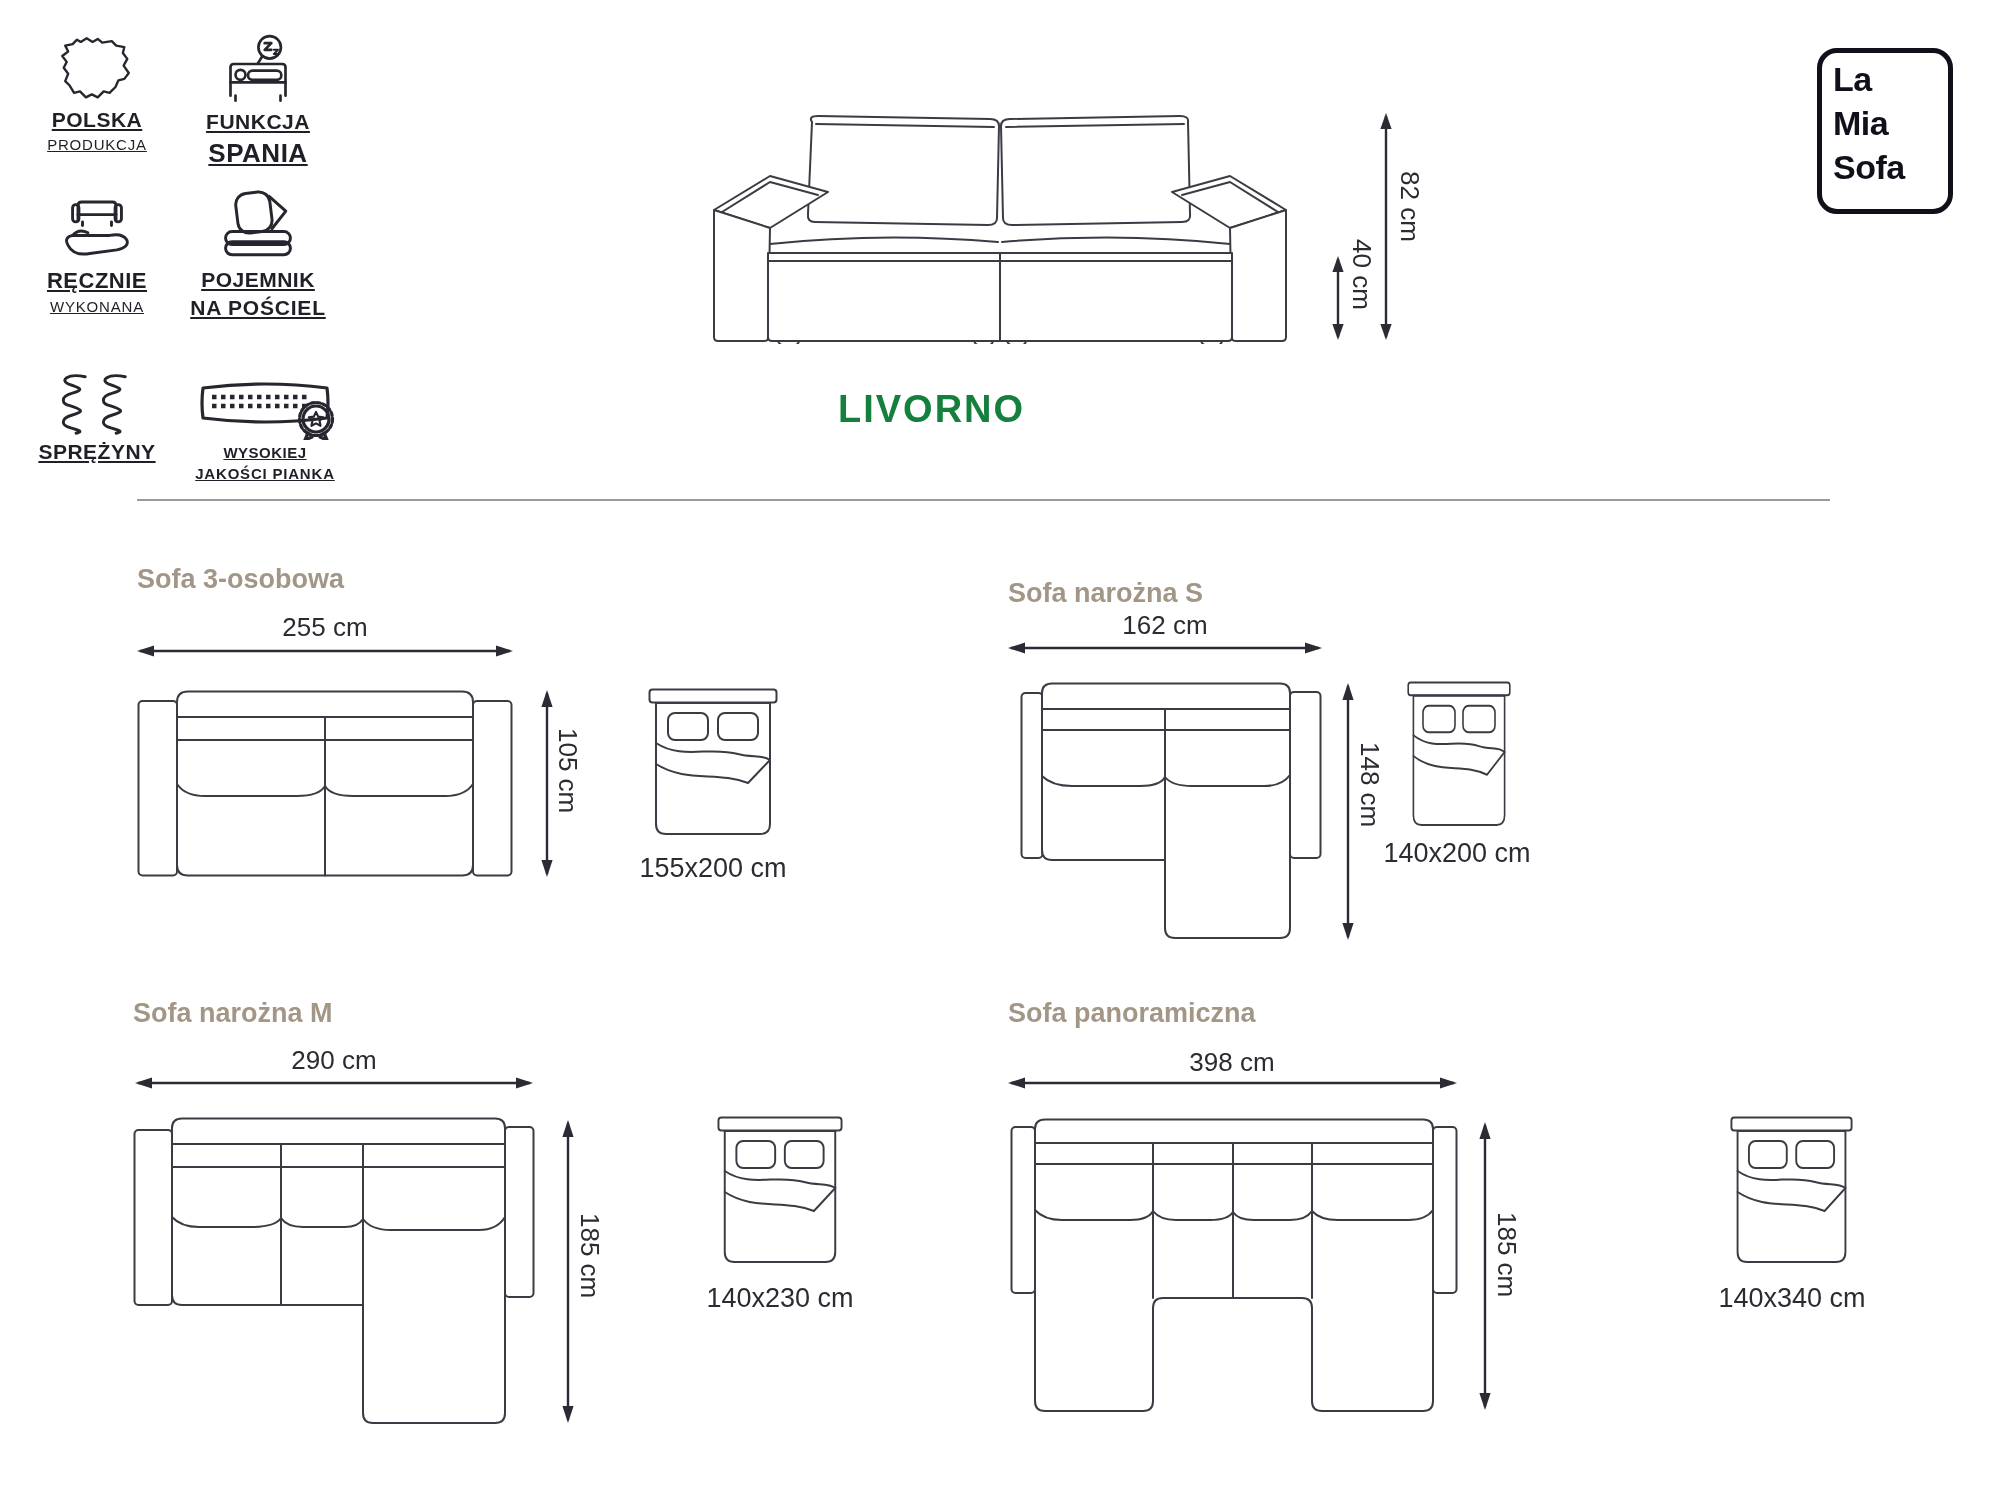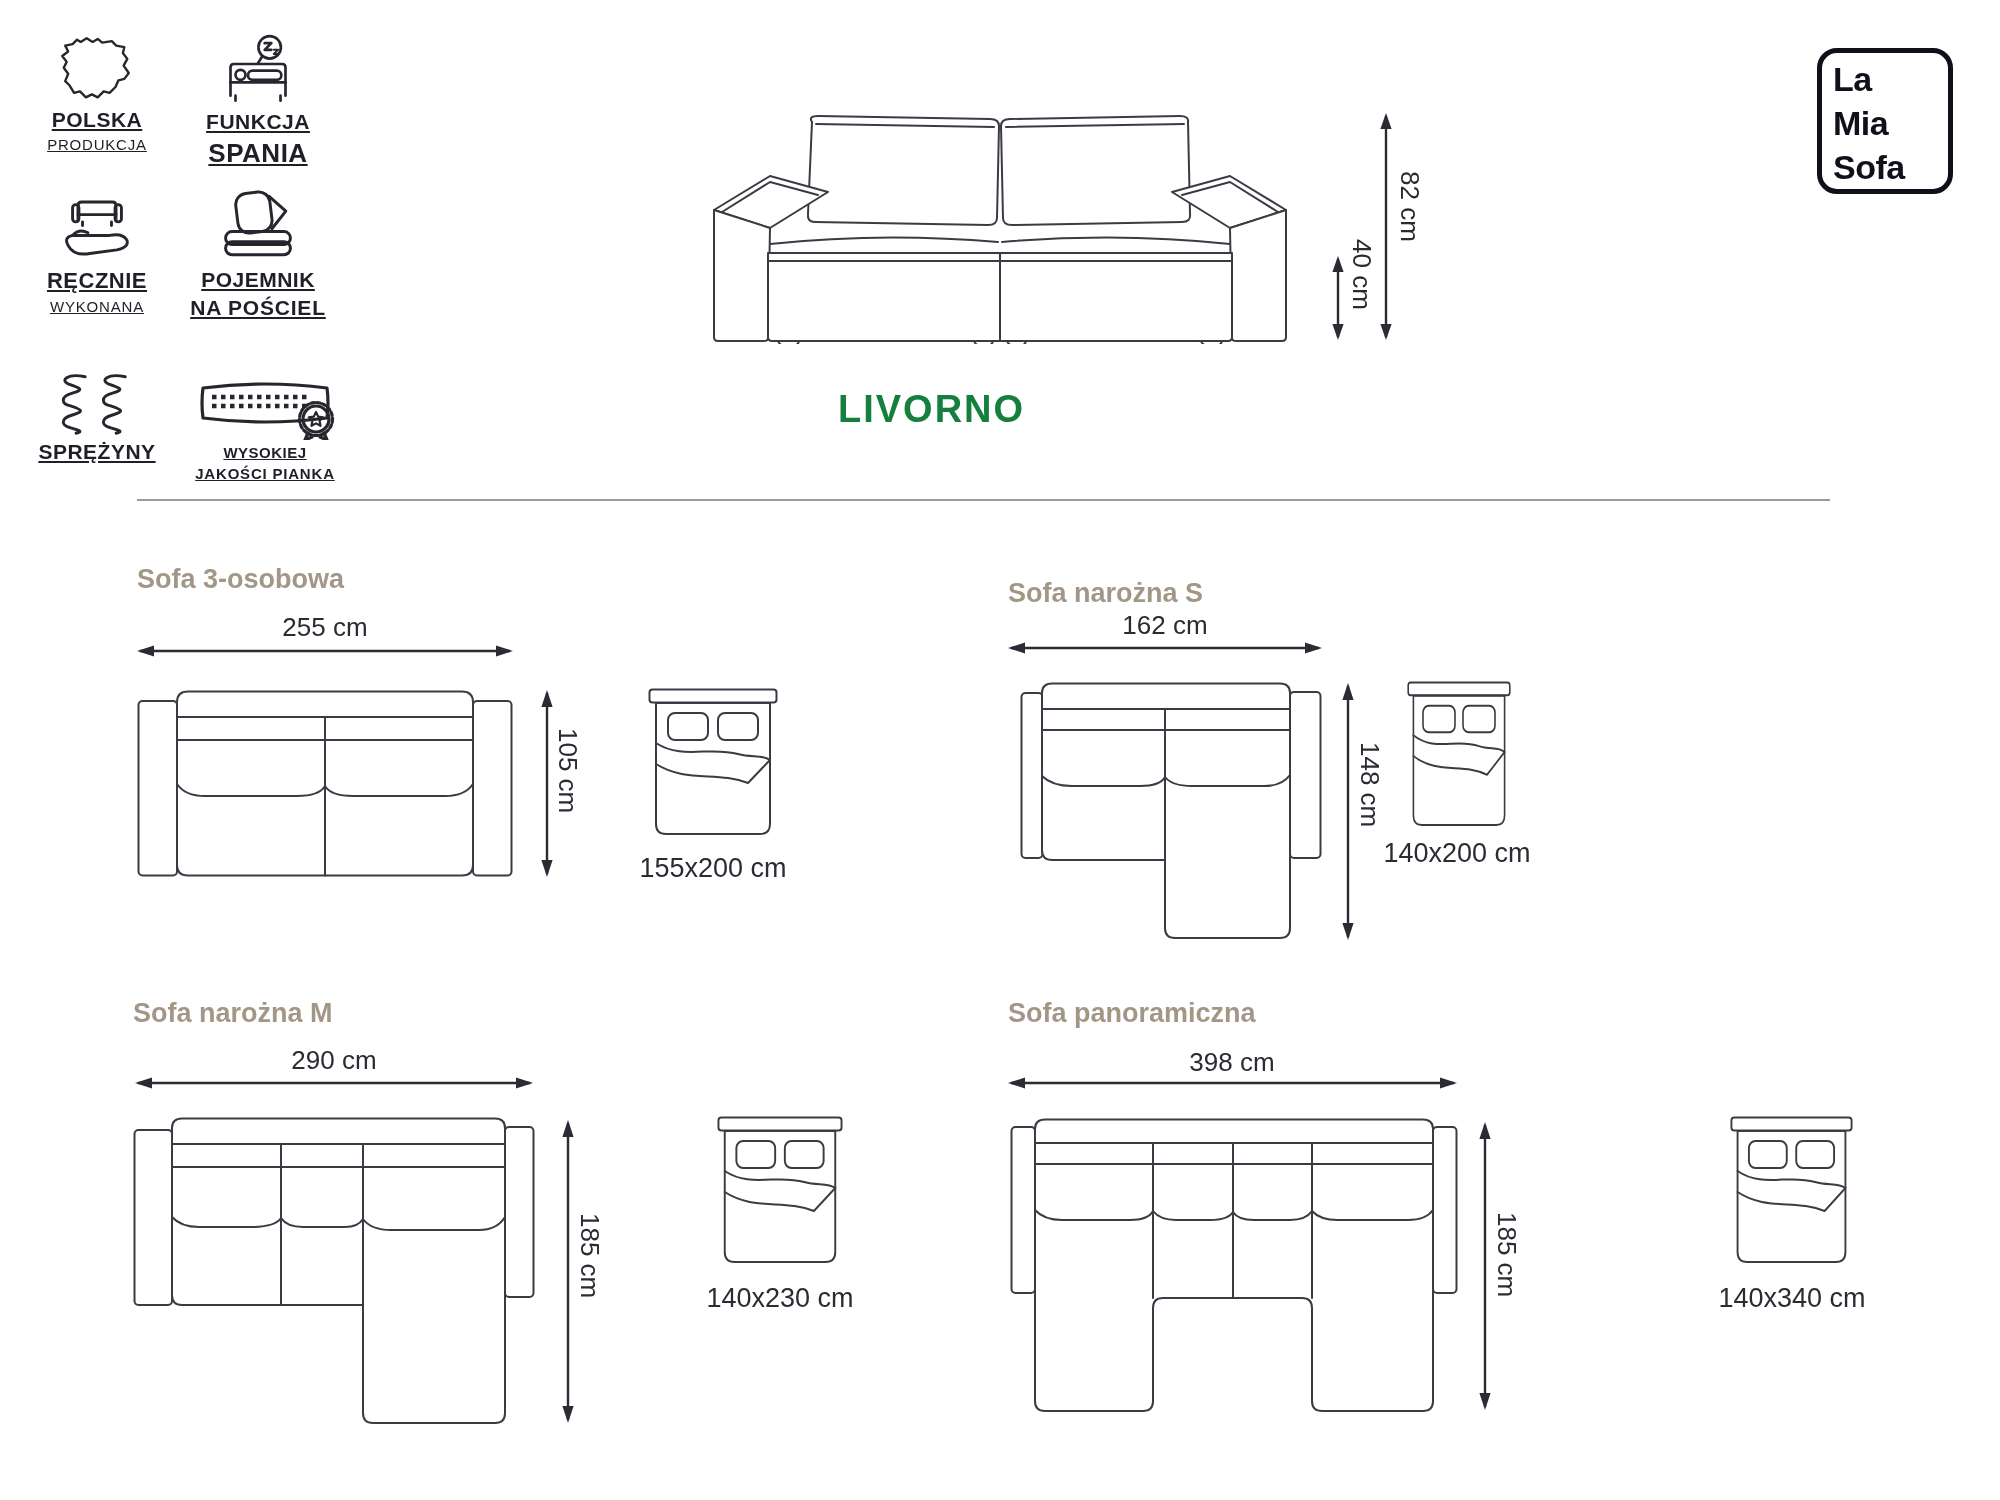--- a/index.html
+++ b/index.html
@@ -20,21 +20,21 @@
   .f3 .l2{font-weight:700;font-size:14px;}
   .f4 .l1{font-size:22px;}
   .f5 .l2{font-weight:700;font-size:21px;}
   .f7 .l1{font-weight:700;font-size:15px;}
   .f7 .l2{font-weight:700;font-size:15px;}
   .variant-title{font-size:27px;font-weight:700;color:#a29687;}
   .dim{font-size:26px;color:#2b2b33;text-align:center;width:200px;}
   .vlabel{writing-mode:vertical-rl;font-size:26px;color:#2b2b33;white-space:nowrap;}
   .bed-label{font-size:27px;color:#2b2b33;text-align:center;width:180px;}
   .product-title{font-size:38px;font-weight:700;letter-spacing:2px;color:#15803d;width:320px;}
-  .logo{box-sizing:border-box;width:136px;height:146px;border:5px solid #10101a;border-radius:20px;
+  .logo{box-sizing:border-box;width:136px;height:166px;border:5px solid #10101a;border-radius:20px;
         padding:4px 0 0 11px;color:#10101a;font-weight:700;font-size:34px;line-height:44px;letter-spacing:-.5px;}
   .divider{background:#9a9a9a;height:2px;}
 </style>
 </head>
 <body>
 
 <div class="canvas">
 
   <svg width="0" height="0" style="position:absolute">
     <defs>

